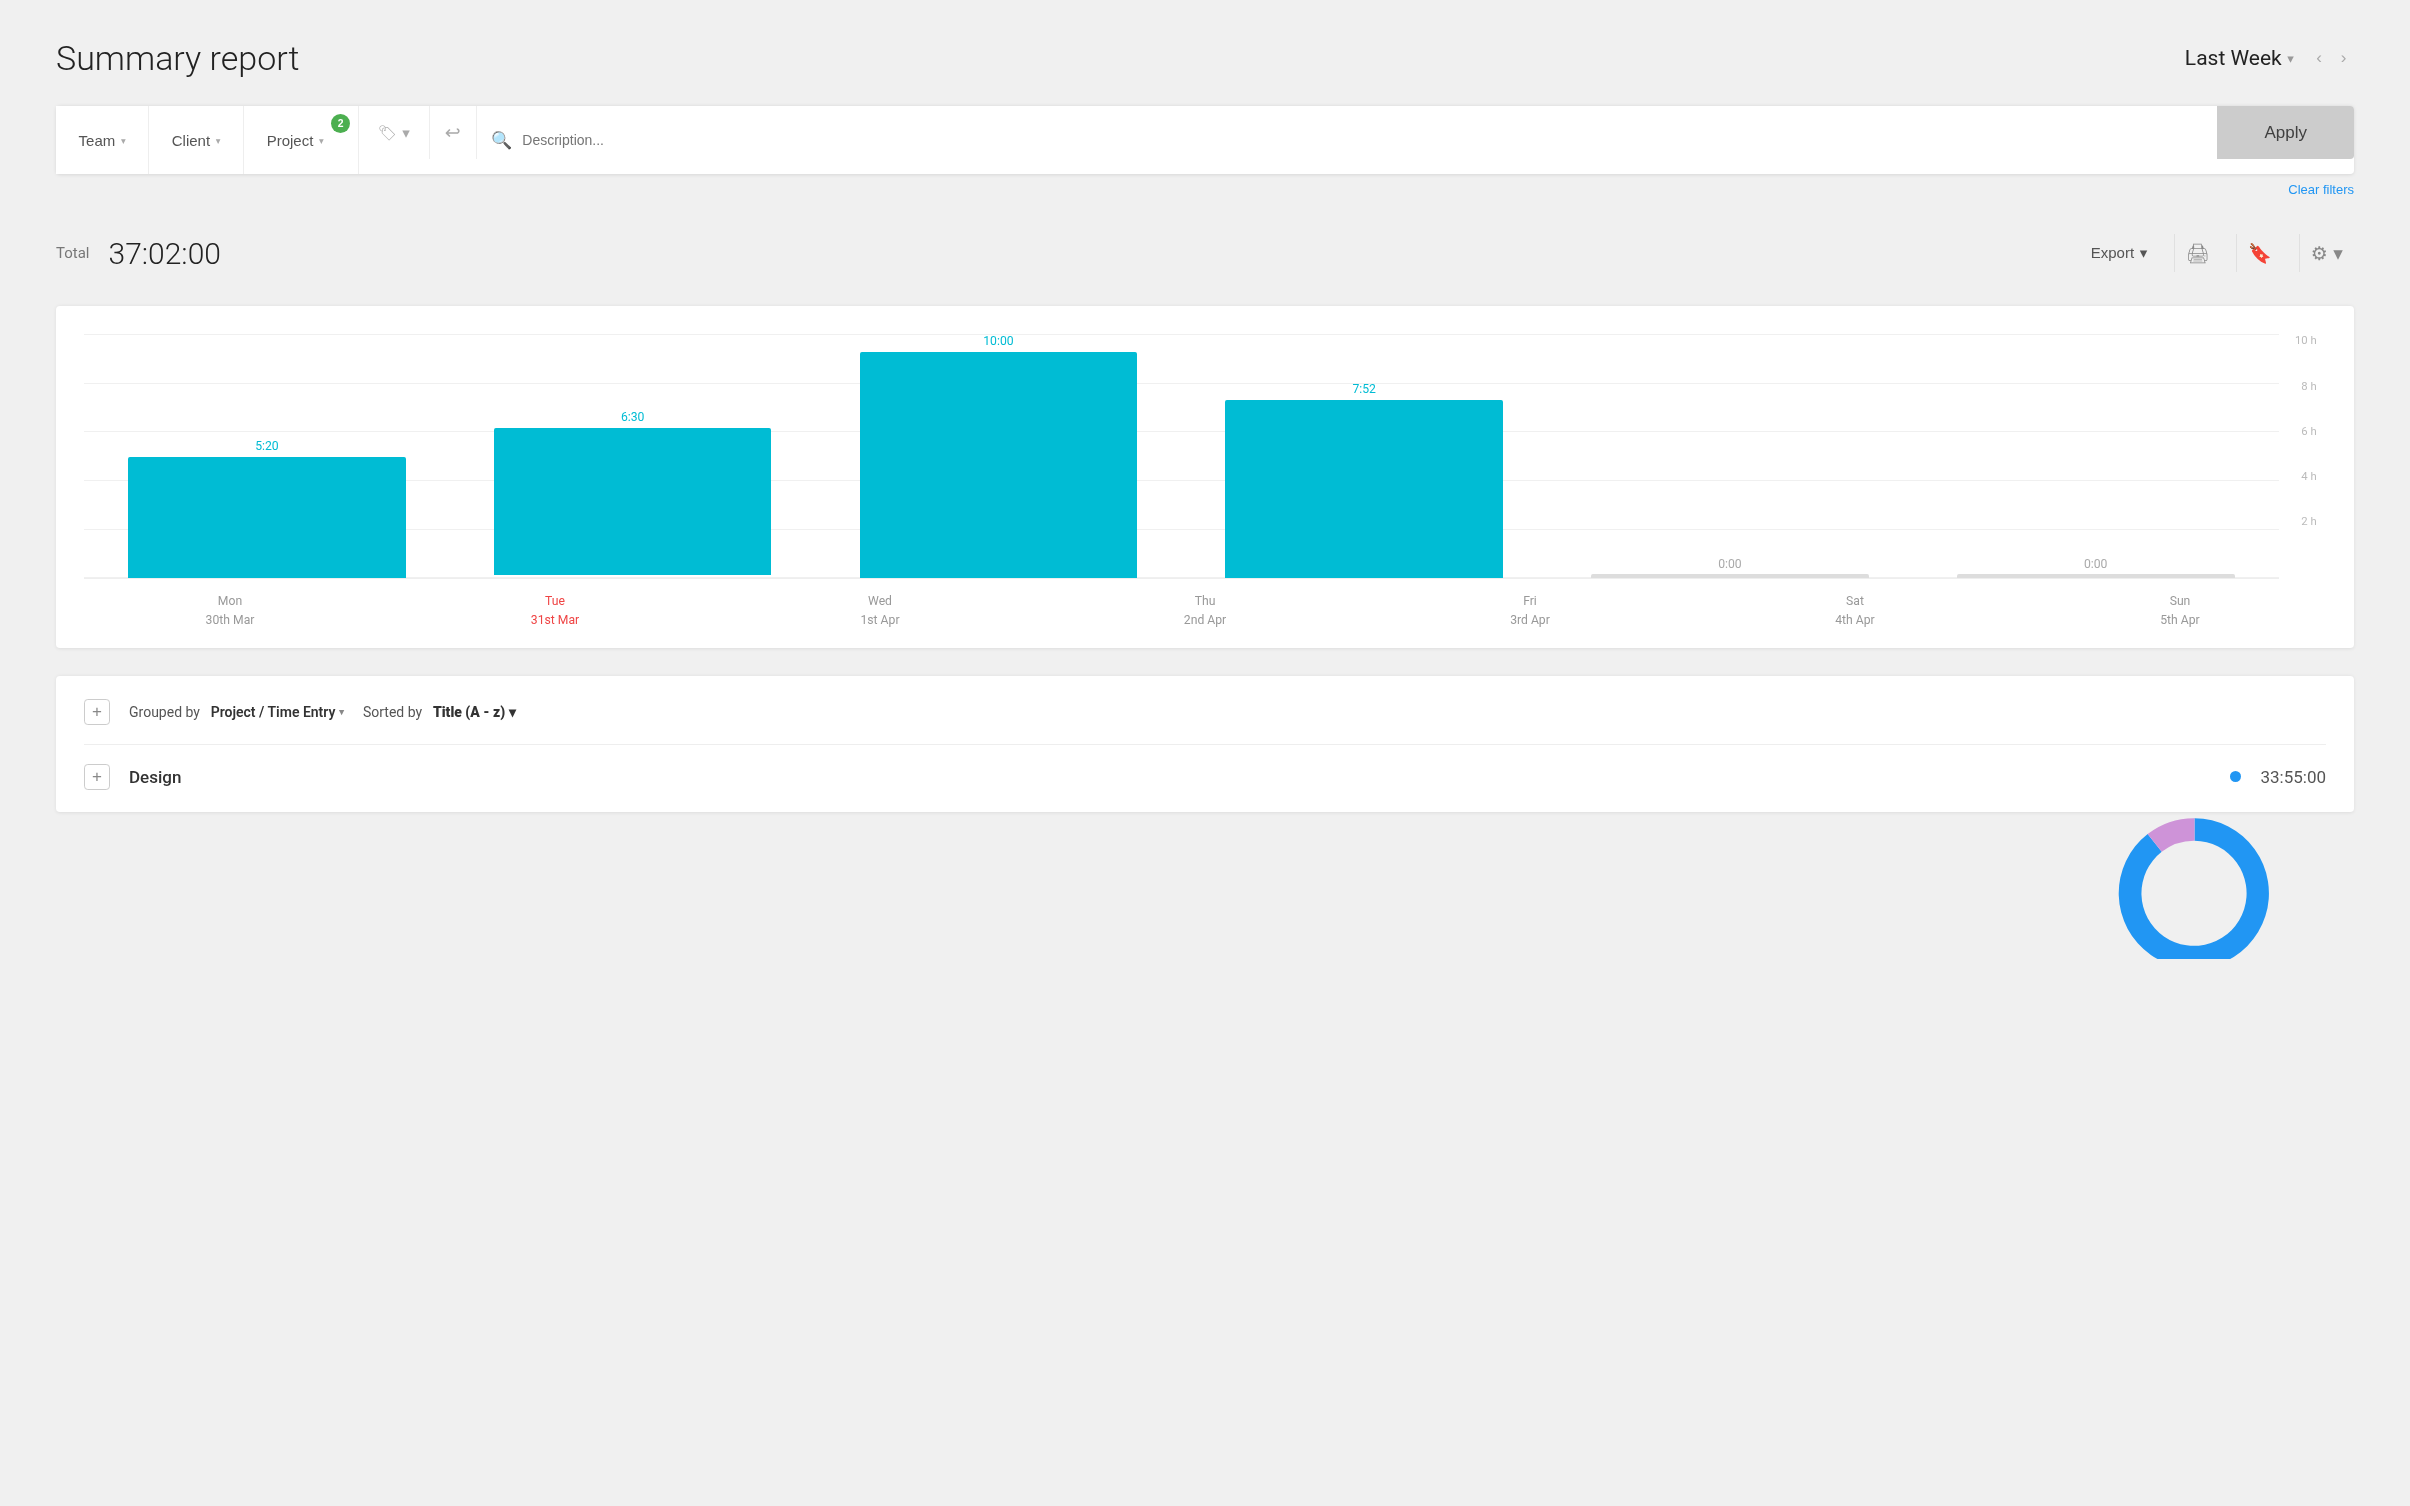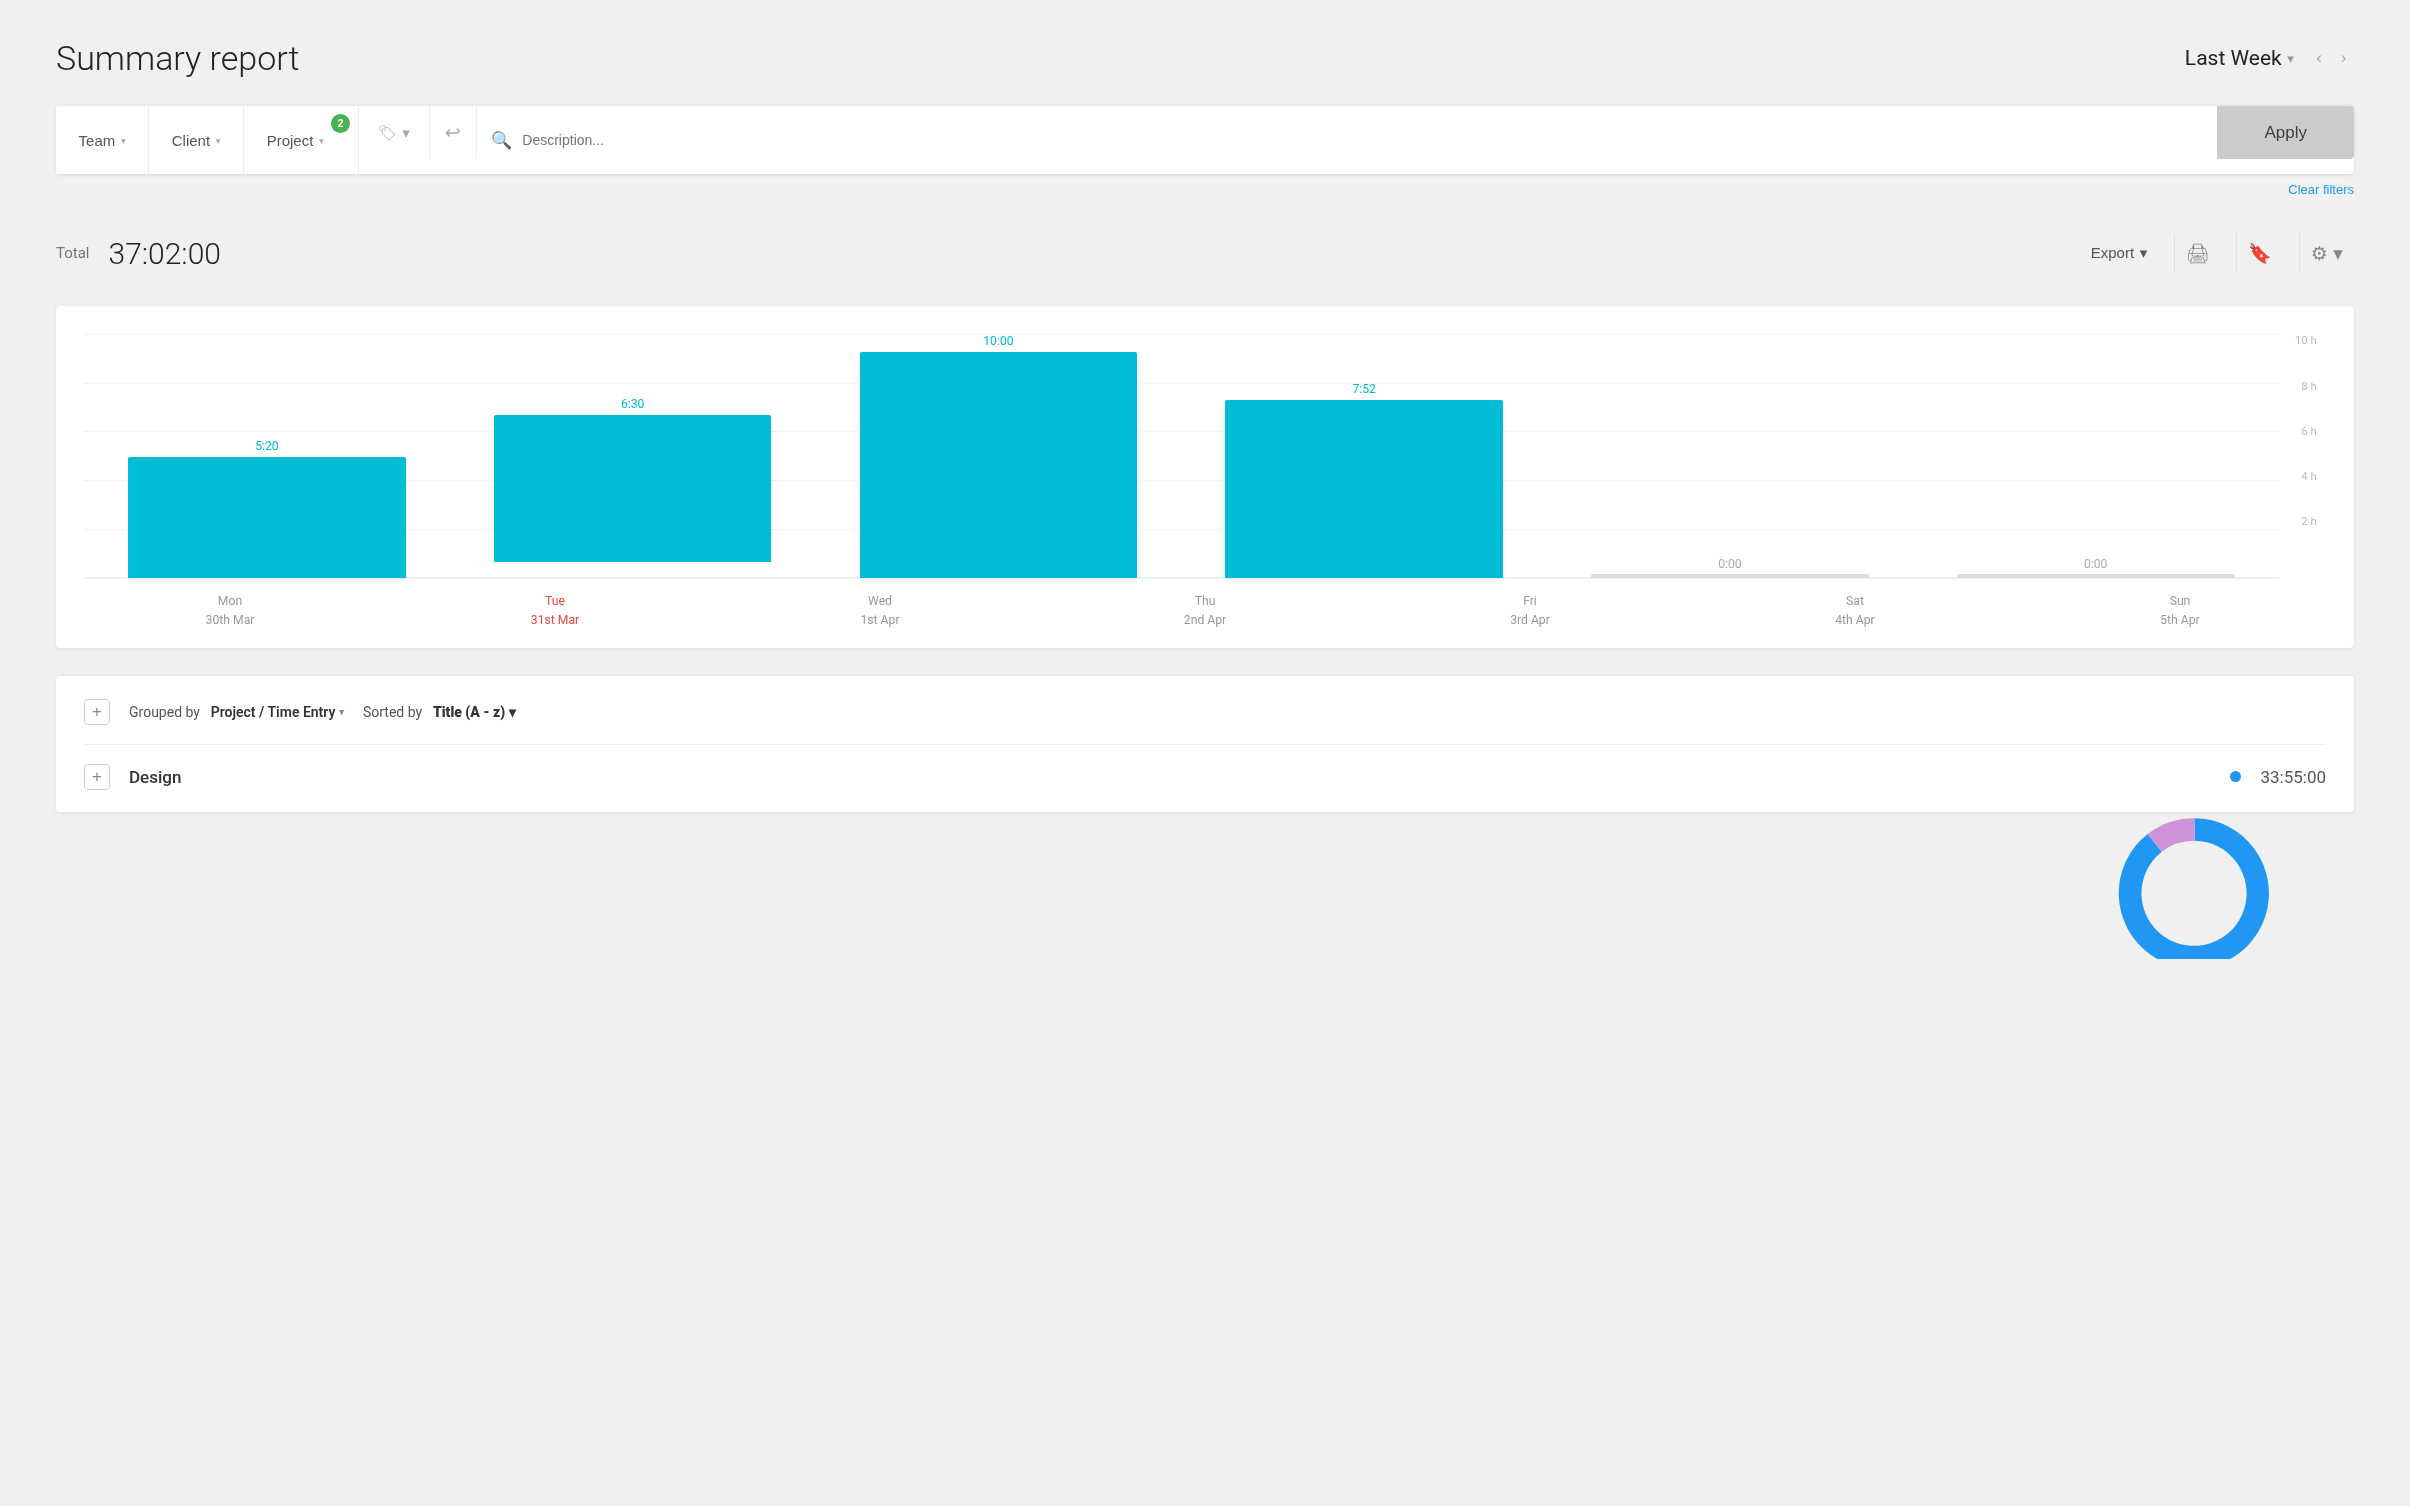--- a/index.html
+++ b/index.html
@@ -481,21 +481,21 @@
         <div class="grid-line"></div>
         <div class="grid-line"></div>
         <div class="grid-line"></div>
         <div class="grid-line"></div>
       </div>
 
     <div class="chart-col" style="padding-bottom: 0px;">
           <div class="bar-value">5:20</div>
           <div class="bar" style="height: 121px;"></div>
         </div>
-        <div class="chart-col" style="padding-bottom: 16px;">
+        <div class="chart-col" style="padding-bottom: 3px;">
           <div class="bar-value">6:30</div>
           <div class="bar" style="height: 147px;"></div>
         </div>
         <div class="chart-col" style="padding-bottom: 0px;">
           <div class="bar-value">10:00</div>
           <div class="bar" style="height: 226px;"></div>
         </div>
         <div class="chart-col" style="padding-bottom: 0px;">
           <div class="bar-value">7:52</div>
           <div class="bar" style="height: 178px;"></div>

